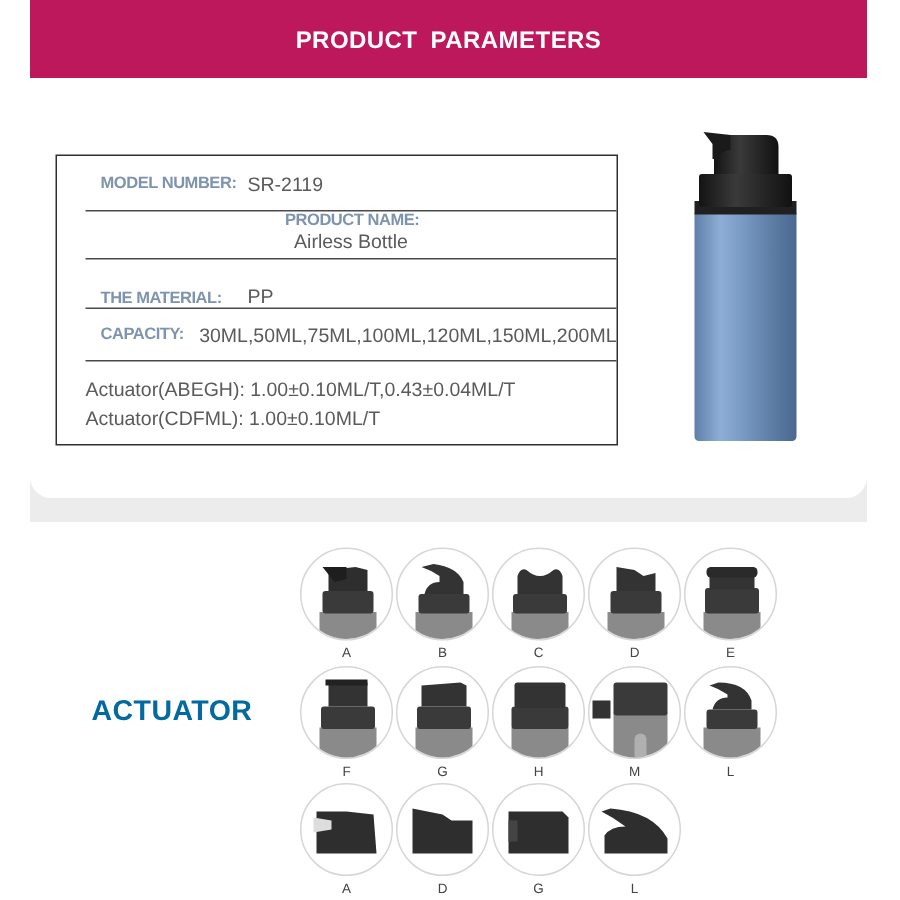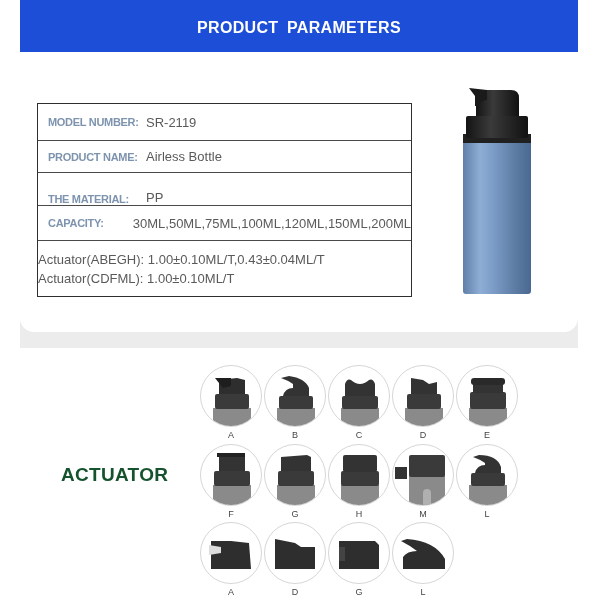--- a/index.html
+++ b/index.html
@@ -1,36 +1,36 @@
 <!DOCTYPE html>
 <html><head>
 <meta charset="utf-8">
 <style>
   * { box-sizing: border-box; margin: 0; padding: 0; }
   html, body { width: 600px; height: 600px; background: #ffffff; overflow: hidden; }
   body { position: relative; font-family: "Liberation Sans", "DejaVu Sans", sans-serif; }
 
   .grey-band { position: absolute; left: 20px; top: 0; width: 558px; height: 348px; background: #ececec; }
-  .header { position: absolute; left: 20px; top: 0; width: 558px; height: 52px; background: #1d4ed8; display: flex; align-items: center; justify-content: center; }
+  .header { position: absolute; left: 20px; top: 0; width: 558px; height: 52px; background: #be185d; display: flex; align-items: center; justify-content: center; }
   .header-title { color: #ffffff; font-weight: bold; font-size: 16px; letter-spacing: 0.3px; word-spacing: 4px; margin-top: 4px; }
   .card { position: absolute; left: 20px; top: 52px; width: 558px; height: 280px; background: #ffffff; border-radius: 0 0 14px 14px; }
 
-  .params { position: absolute; left: 37px; top: 103px; width: 375px; border: 1.5px solid #2f2f2f; border-collapse: collapse; }
+  .params { position: absolute; left: 37px; top: 103px; width: 375px; border: 1.5px solid #2f2f2f; border-collapse: collapse; padding-left: 19px; }
   .row { display: flex; align-items: center; border-bottom: 1.5px solid #4a4a4a; }
   .row:last-child { border-bottom: none; }
   .row .lbl { width: 108px; padding-left: 10px; font-size: 11px; font-weight: bold; color: #7d93ae; letter-spacing: -0.3px; white-space: nowrap; }
   .row .val { font-size: 13px; color: #5a5a5a; white-space: nowrap; }
-  .r1 { height: 37px; } .r2 { height: 32px; } .r3 { height: 33px; align-items: flex-end; } .r4 { height: 35px; }
+  .r1 { height: 37px; } .r2 { height: 32px; flex-direction: column; } .r3 { height: 33px; align-items: flex-end; } .r4 { height: 35px; }
   .r5 { height: 55px; align-items: flex-start; padding-top: 9px; }
   .r5 .val div { line-height: 19px; }
   .r5 .lbl { padding-top: 3px; }
 
   .bottle { position: absolute; left: 461px; top: 86px; width: 72px; height: 210px; }
 
-  .actuator-label { position: absolute; left: 61px; top: 464px; font-size: 19px; font-weight: bold; color: #14532d; letter-spacing: 0.3px; }
+  .actuator-label { position: absolute; left: 61px; top: 464px; font-size: 19px; font-weight: bold; color: #0369a1; letter-spacing: 0.3px; }
 
   .act { position: absolute; width: 62px; height: 76px; }
   .act .circ { position: absolute; left: 0; top: 0; width: 62px; height: 62px; border-radius: 50%; border: 1.5px solid #d6d6d6; overflow: hidden; background: #fff; }
   .act .lab { position: absolute; left: 0; width: 62px; top: 65px; text-align: center; font-size: 9px; color: #444; }
 </style>
 </head>
 <body>
 
 <div class="grey-band"></div>
 <div class="header">

